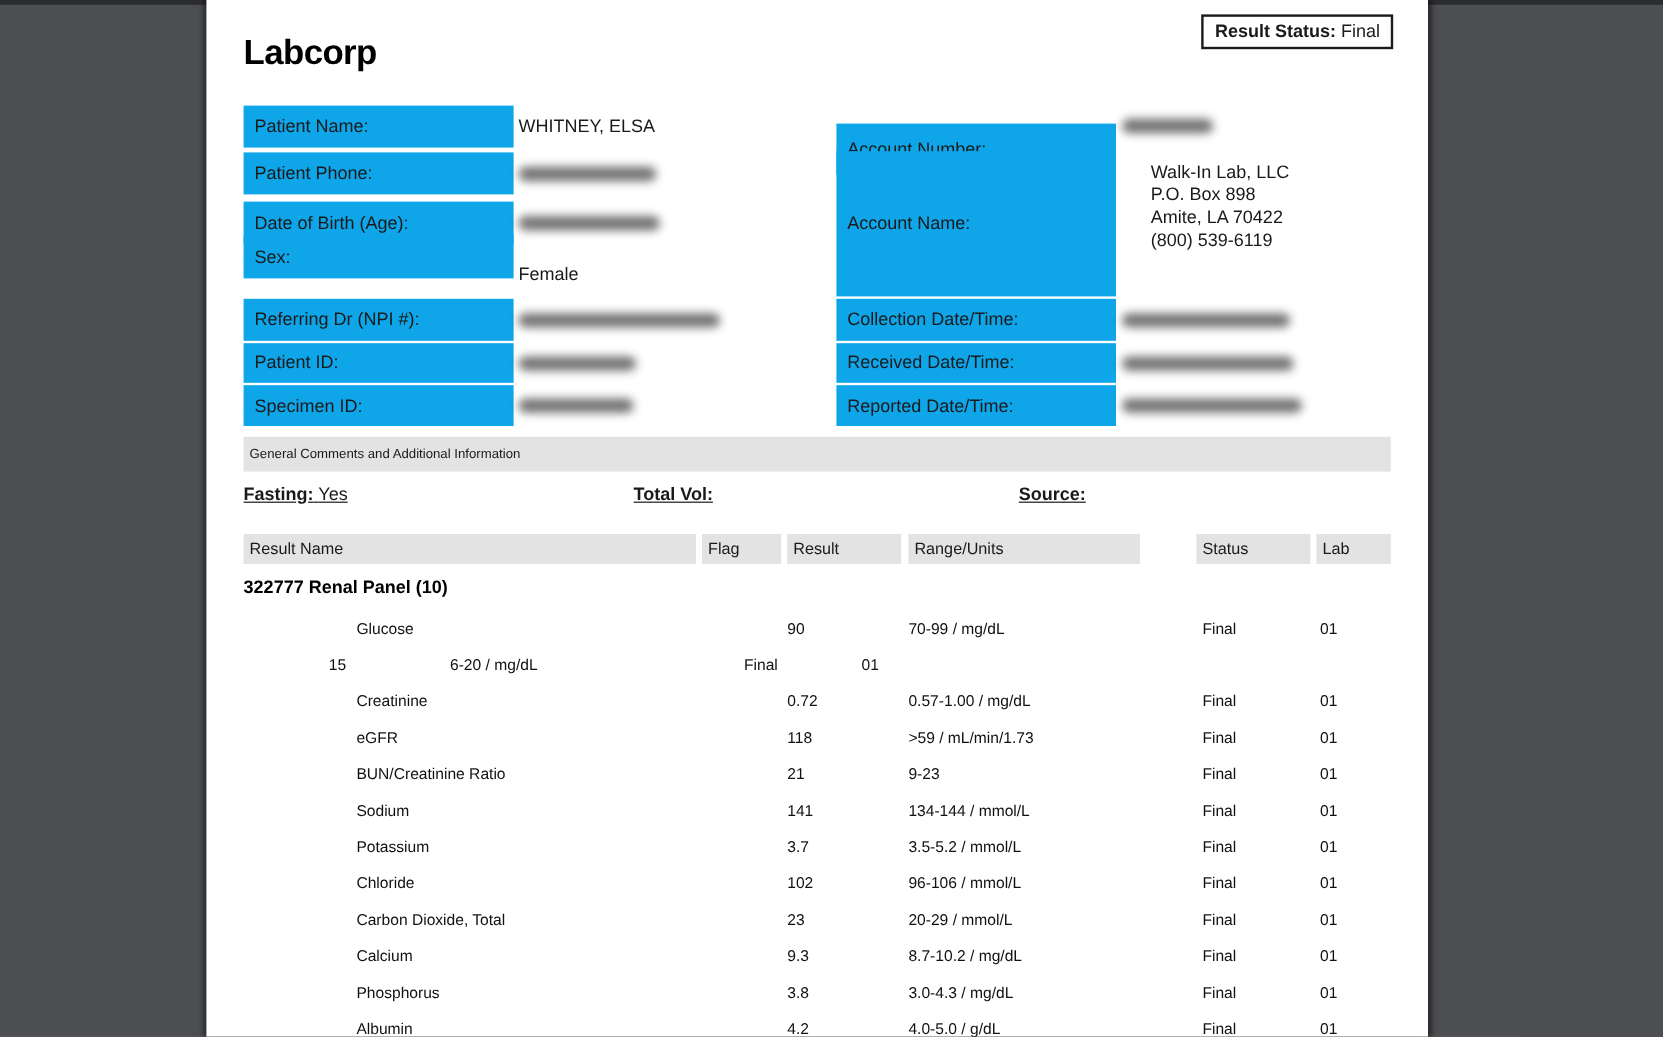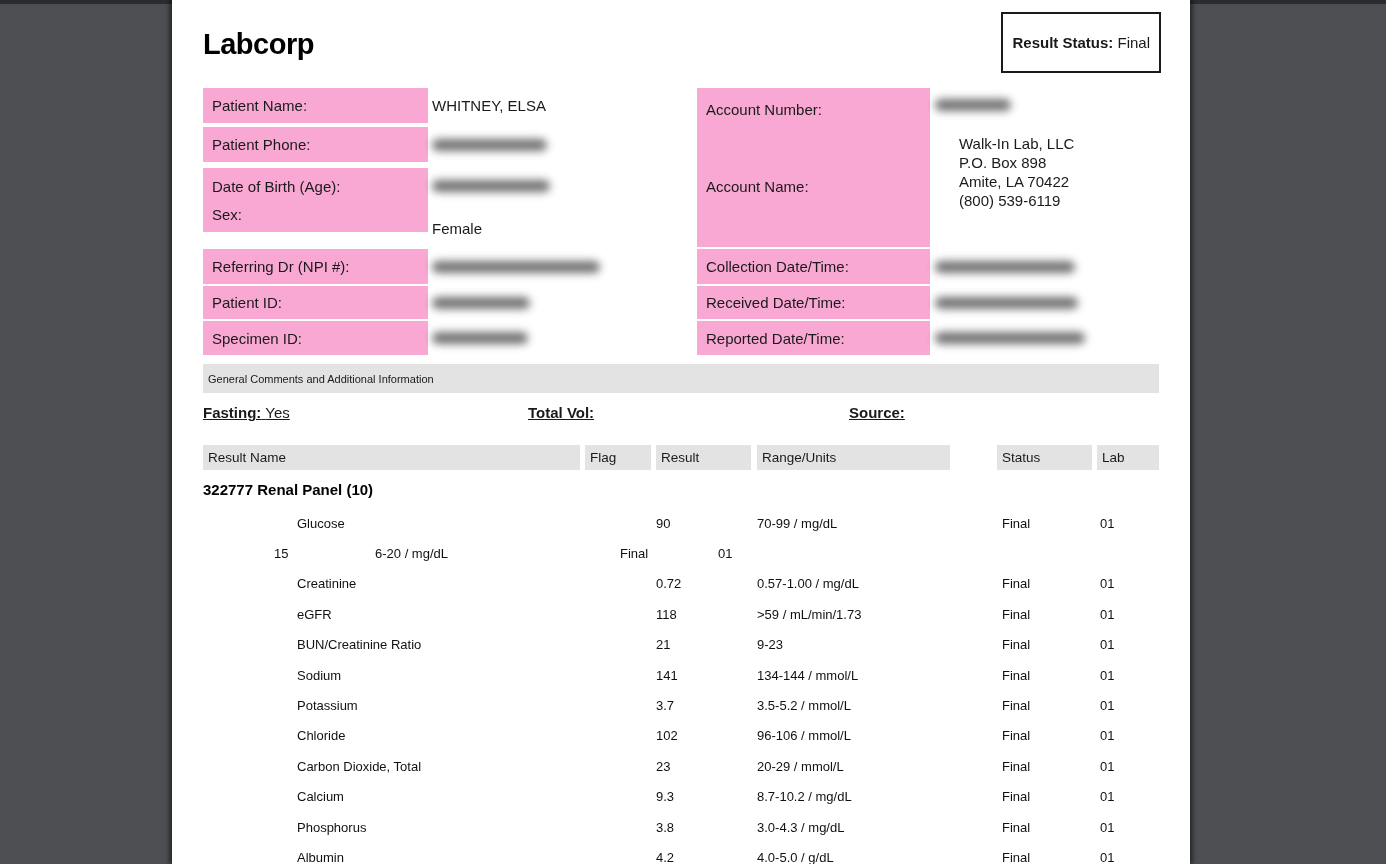--- a/index.html
+++ b/index.html
@@ -17,26 +17,26 @@
     background: #ffffff;
     box-shadow: -3px 0 4px rgba(0,0,0,0.45), 3px 0 4px rgba(0,0,0,0.45);
   }
   .doc-title {
     position: absolute; left: 31px; top: 28px;
     font-size: 29px; font-weight: bold; letter-spacing: -0.5px; color: #000;
   }
   .status-box {
     position: absolute; top: 12px; right: 29px;
     border: 2px solid #1b1b1b; background: #fff;
-    padding: 20px 9px; font-size: 15px; white-space: nowrap;
+    padding: 4px 9px; font-size: 15px; white-space: nowrap;
   }
   .status-box b { font-weight: bold; }
   .patient-grid { position: absolute; left: 31px; top: 88px; width: 956px; height: 270px; }
   .flabel {
-    position: absolute; background: #f9a8d4;
+    position: absolute; background: #0ea5e9;
     display: flex; align-items: center;
     padding-left: 9px; font-size: 15px;
   }
   .fvalue {
     position: absolute; font-size: 15px;
     display: flex; align-items: center;
   }
   .fvalue.block { display: block; }
   .redacted {
     display: inline-block; height: 12px; border-radius: 6px;
@@ -103,21 +103,21 @@
       <div class="fvalue" style="left:229px;top:161px;width:260px;height:35px">
           <span class="redacted" style="width:168px"></span>
         </div>
       <div class="fvalue" style="left:229px;top:198px;width:260px;height:33px">
           <span class="redacted" style="width:98px"></span>
         </div>
       <div class="fvalue" style="left:229px;top:233px;width:260px;height:34px">
           <span class="redacted" style="width:96px"></span>
         </div>
 
-      <div class="flabel" style="left:494px;top:0;width:233px;height:42px">Account Number:</div>
+      <div class="flabel" style="left:494px;top:15px;width:233px;height:42px">Account Number:</div>
       <div class="flabel" style="left:494px;top:38px;width:233px;height:121px">Account Name:</div>
       <div class="flabel" style="left:494px;top:161px;width:233px;height:35px">Collection Date/Time:</div>
       <div class="flabel" style="left:494px;top:198px;width:233px;height:33px">Received Date/Time:</div>
       <div class="flabel" style="left:494px;top:233px;width:233px;height:34px">Reported Date/Time:</div>
 
       <div class="fvalue" style="left:732px;top:0;width:224px;height:34px">
           <span class="redacted" style="width:76px"></span>
         </div>
       <div class="fvalue block acct-lines" style="left:756px;top:46px;width:224px;">
         <div>Walk-In Lab, LLC</div>

